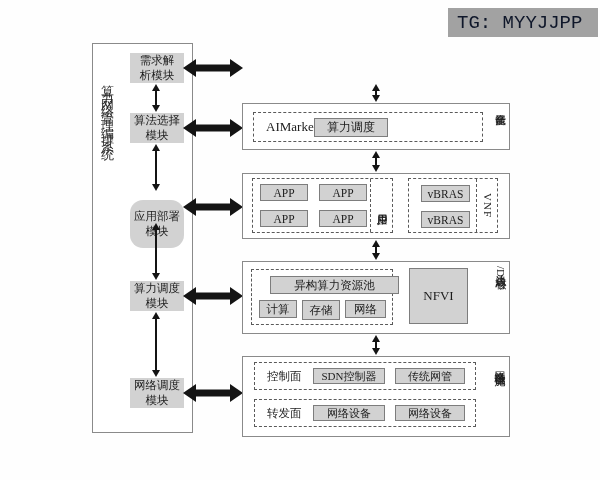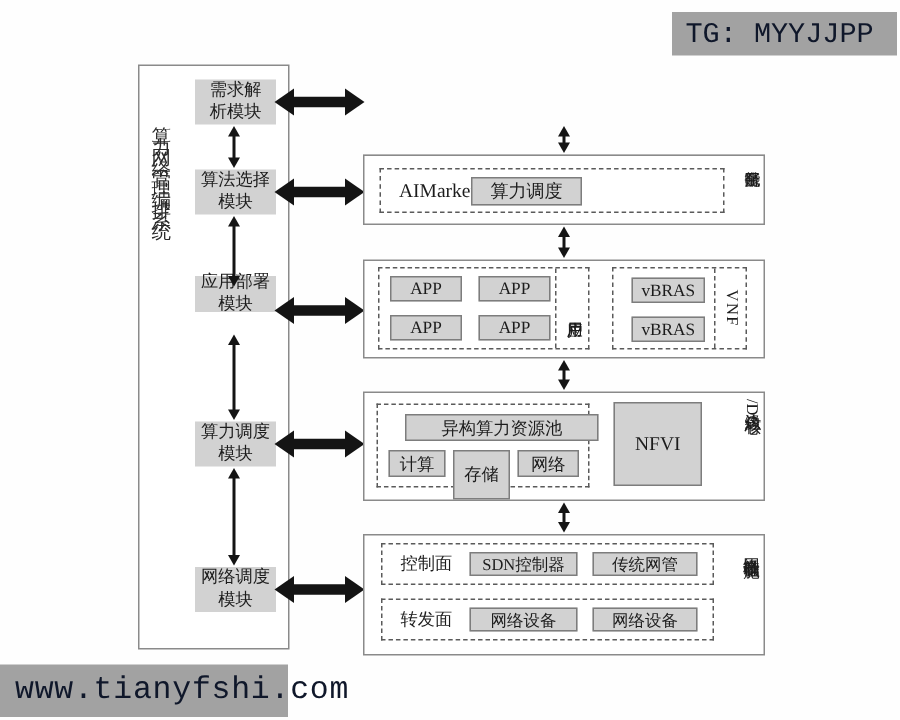--- a/index.html
+++ b/index.html
@@ -62,34 +62,33 @@
   .sys-title { left:101px; top:74px; font-size:13px; letter-spacing:7px; color:#2a2a2a; }
   .plane-label { position:absolute; left:12px; top:50%; transform:translateY(-50%); font-size:11.5px; white-space:nowrap; }
   .aimarket { position:absolute; left:12px; top:50%; transform:translateY(-50%); font-size:13px; }
 </style>
 </head>
 <body>
 
 <div class="stage">
 
   <div class="banner top">TG: MYYJJPP</div>
-  <div class="banner bottom">www.tianyfshi.com</div>
 
   <div class="outer" style="left:92px; top:43px; width:101px; height:390px;"></div>
   <div class="vlabel sys-title">算力网络管理编排系统</div>
 
   <div class="module" style="left:130px; top:53px;  width:54px; height:30px;">
     <span>需求解</span>
     <span>析模块</span>
   </div>
   <div class="module" style="left:130px; top:113px; width:54px; height:30px;">
     <span>算法选择</span>
     <span>模块</span>
   </div>
-  <div class="module" style="left:130px; top:184px; width:54px; height:24px;">
+  <div class="module" style="left:130px; top:200px; width:54px; height:48px;border-radius:13px;">
     <span>应用部署</span>
     <span>模块</span>
   </div>
   <div class="module" style="left:130px; top:281px; width:54px; height:30px;">
     <span>算力调度</span>
     <span>模块</span>
   </div>
   <div class="module" style="left:130px; top:378px; width:54px; height:30px;">
     <span>网络调度</span>
     <span>模块</span>
@@ -150,21 +149,21 @@
       <div class="label-col" style="width:20px;">
         <span class="vlabel mixed" style="font-size:11px;">VNF</span>
       </div>
     </div>
   </div>
 
   <div class="outer" style="left:242px; top:261px; width:268px; height:73px;">
     <div class="dashed" style="left:8px; top:7px; width:142px; height:56px;">
       <div class="gbox" style="left:18px; top:6px; width:129px; height:18px; font-size:11.5px;">异构算力资源池</div>
       <div class="gbox" style="left:7px;  top:30px; width:38px; height:18px; font-size:11.5px;">计算</div>
-      <div class="gbox" style="left:50px; top:30px; width:38px; height:33px; font-size:11.5px;">存储</div>
+      <div class="gbox" style="left:50px; top:30px; width:38px; height:20px; font-size:11.5px;">存储</div>
       <div class="gbox" style="left:93px; top:30px; width:41px; height:18px; font-size:11.5px;text-align:right;">网络</div>
     </div>
     <div class="gbox" style="left:166px; top:6px; width:59px; height:56px; font-size:13px;">NFVI</div>
     <span class="vlabel mixed" style="right:3px; top:4px; letter-spacing:0;">边缘/核心DC</span>
   </div>
 
   <div class="outer" style="left:242px; top:356px; width:268px; height:81px;">
     <div class="dashed" style="left:11px; top:5px; width:222px; height:28px;">
       <span class="plane-label">控制面</span>
       <div class="gbox" style="left:58px;  top:5px; width:72px; height:16px; font-size:11px;">SDN控制器</div>

